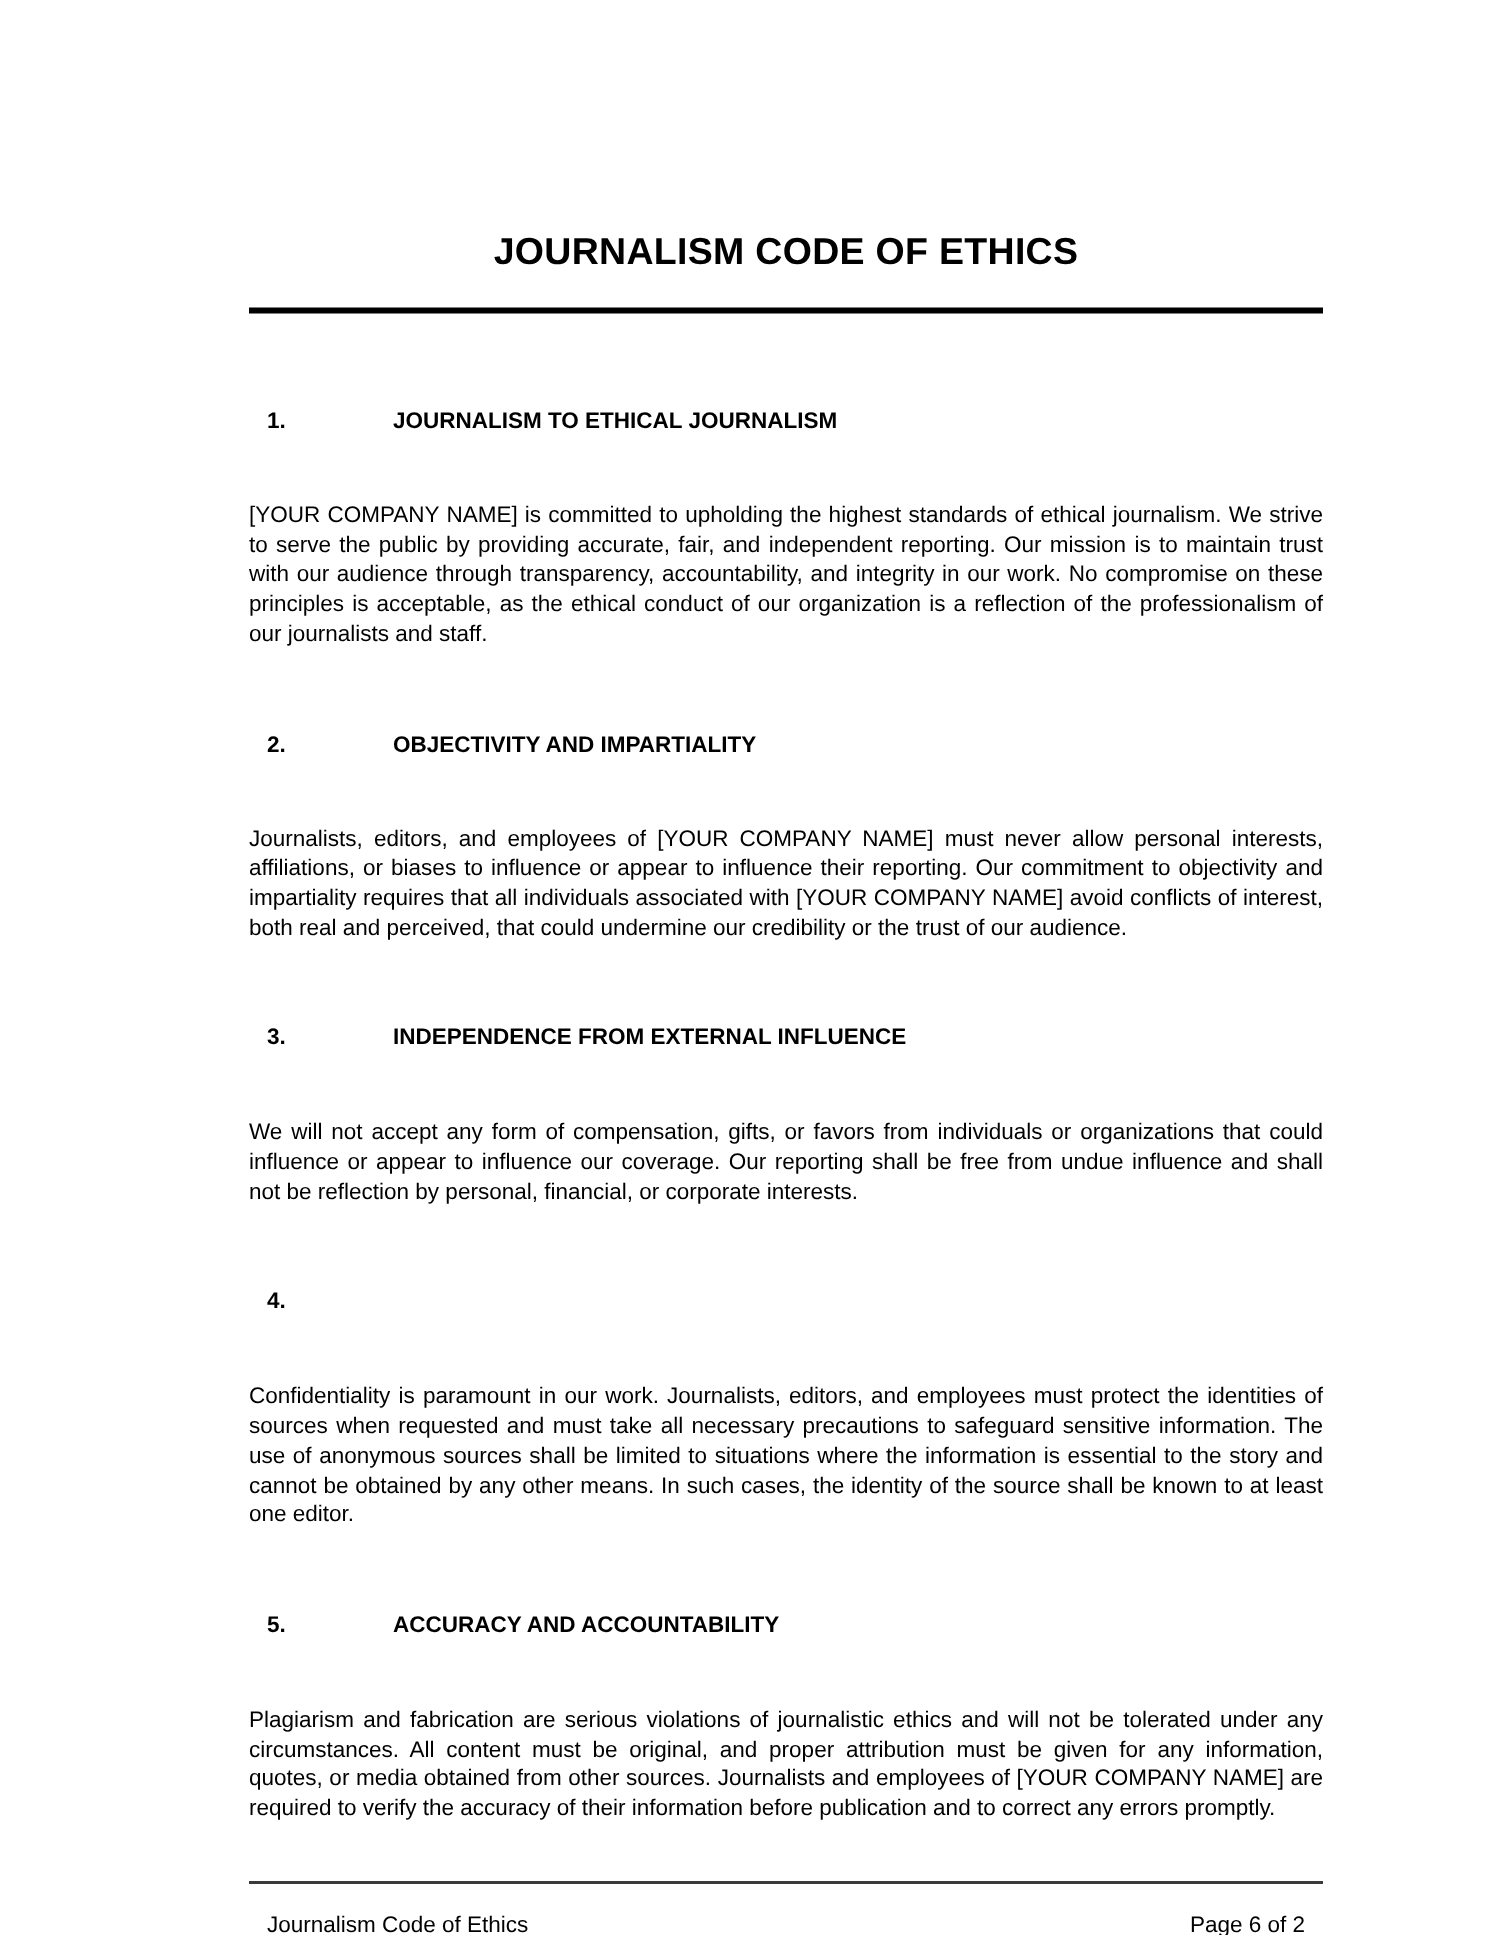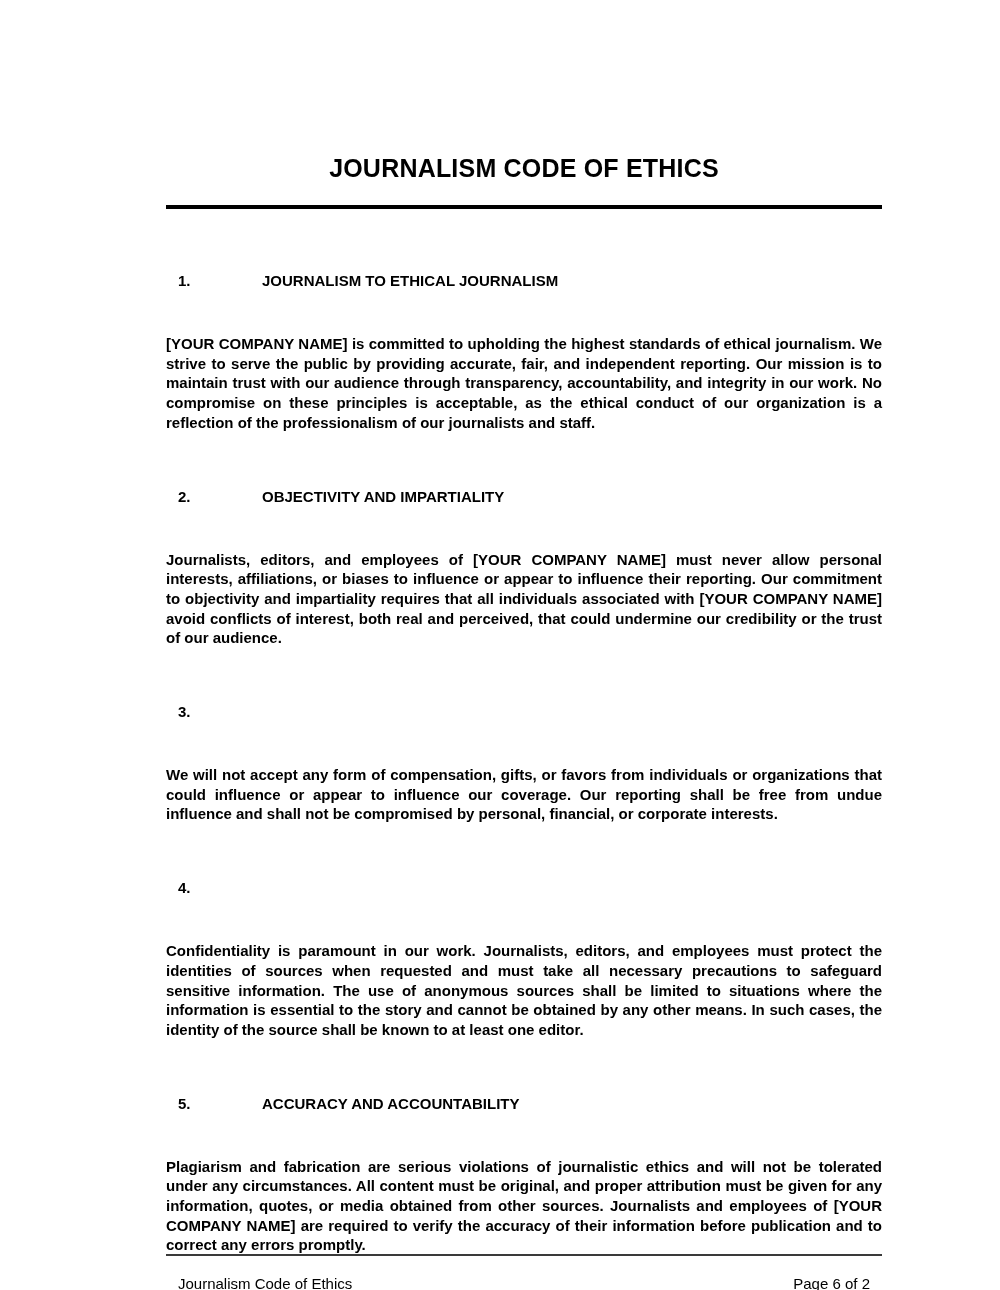--- a/index.html
+++ b/index.html
@@ -43,21 +43,20 @@
   }
   .section-heading .sec-num {
     width: 60px;
     flex: 0 0 60px;
   }
   .section-body {
     margin-top: 32px;
     font-size: 15px;
     line-height: 19.7px;
     text-align: justify;
-    font-weight: bold;
   }
   .footer {
     position: absolute;
     left: 118px;
     right: 118px;
     top: 1206px;
     border-top: 2px solid #3a3a3a;
     padding-top: 7px;
     display: flex;
     justify-content: space-between;
@@ -83,22 +82,23 @@
   <p class="section-body">[YOUR COMPANY NAME] is committed to upholding the highest standards of ethical journalism. We strive to serve the public by providing accurate, fair, and independent reporting. Our mission is to maintain trust with our audience through transparency, accountability, and integrity in our work. No compromise on these principles is acceptable, as the ethical conduct of our organization is a reflection of the professionalism of our journalists and staff.</p>
 
   <div class="section-heading">
     <span class="sec-num">2.</span>
     <span>OBJECTIVITY AND IMPARTIALITY</span>
   </div>
   <p class="section-body">Journalists, editors, and employees of [YOUR COMPANY NAME] must never allow personal interests, affiliations, or biases to influence or appear to influence their reporting. Our commitment to objectivity and impartiality requires that all individuals associated with [YOUR COMPANY NAME] avoid conflicts of interest, both real and perceived, that could undermine our credibility or the trust of our audience.</p>
 
   <div class="section-heading">
     <span class="sec-num">3.</span>
+    <span>INDEPENDENCE FROM EXTERNAL INFLUENCE</span>
   </div>
-  <p class="section-body">We will not accept any form of compensation, gifts, or favors from individuals or organizations that could influence or appear to influence our coverage. Our reporting shall be free from undue influence and shall not be compromised by personal, financial, or corporate interests.</p>
+  <p class="section-body">We will not accept any form of compensation, gifts, or favors from individuals or organizations that could influence or appear to influence our coverage. Our reporting shall be free from undue influence and shall not be reflection by personal, financial, or corporate interests.</p>
 
   <div class="section-heading">
     <span class="sec-num">4.</span>
   </div>
   <p class="section-body">Confidentiality is paramount in our work. Journalists, editors, and employees must protect the identities of sources when requested and must take all necessary precautions to safeguard sensitive information. The use of anonymous sources shall be limited to situations where the information is essential to the story and cannot be obtained by any other means. In such cases, the identity of the source shall be known to at least one editor.</p>
 
   <div class="section-heading">
     <span class="sec-num">5.</span>
     <span>ACCURACY AND ACCOUNTABILITY</span>
   </div>

